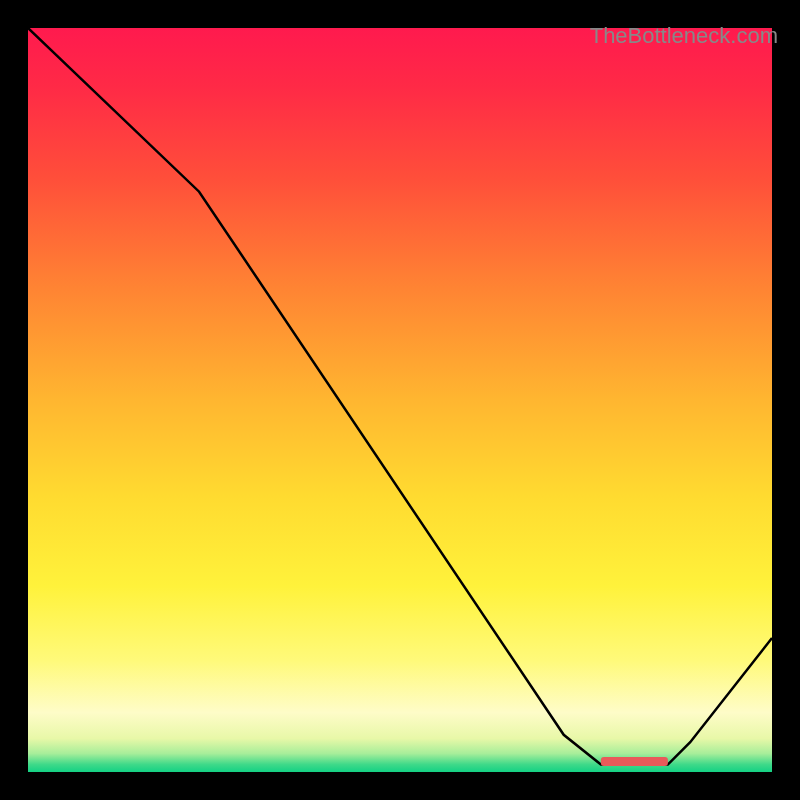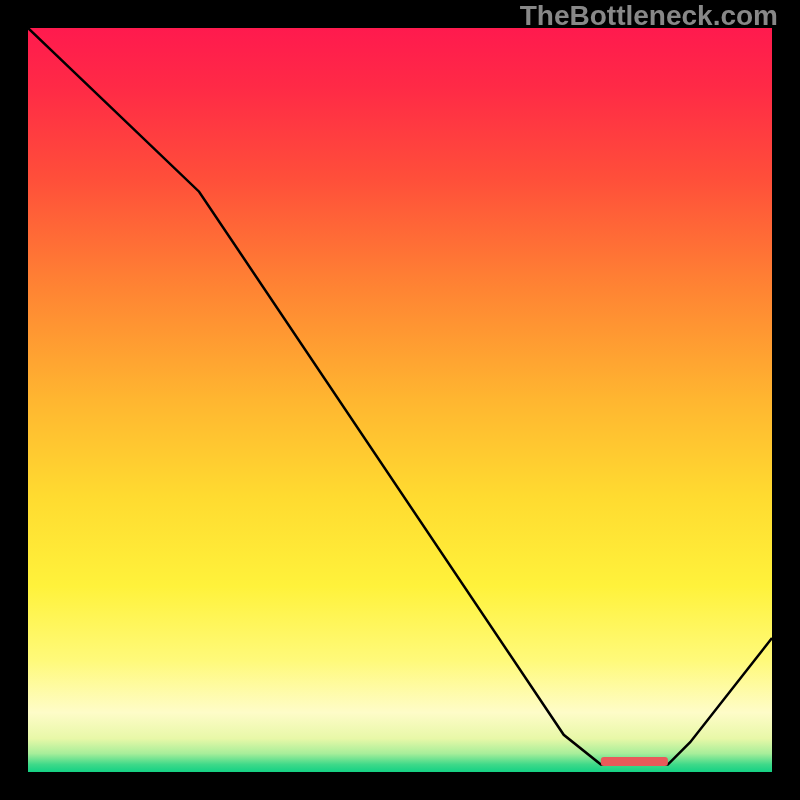--- a/index.html
+++ b/index.html
@@ -6,25 +6,25 @@
     margin: 0;
     padding: 0;
     background: #000;
     width: 800px;
     height: 800px;
     position: relative;
     font-family: Arial, sans-serif;
   }
   .watermark {
     position: absolute;
-    top: 0;
+    top: 23px;
     right: 22px;
     color: #888;
-    font-size: 28px;
-    font-weight: 700;
+    font-size: 22px;
+    font-weight: 400;
     z-index: 10;
   }
   .plot-area {
     position: absolute;
     left: 28px;
     top: 28px;
     width: 744px;
     height: 744px;
   }
   svg {

